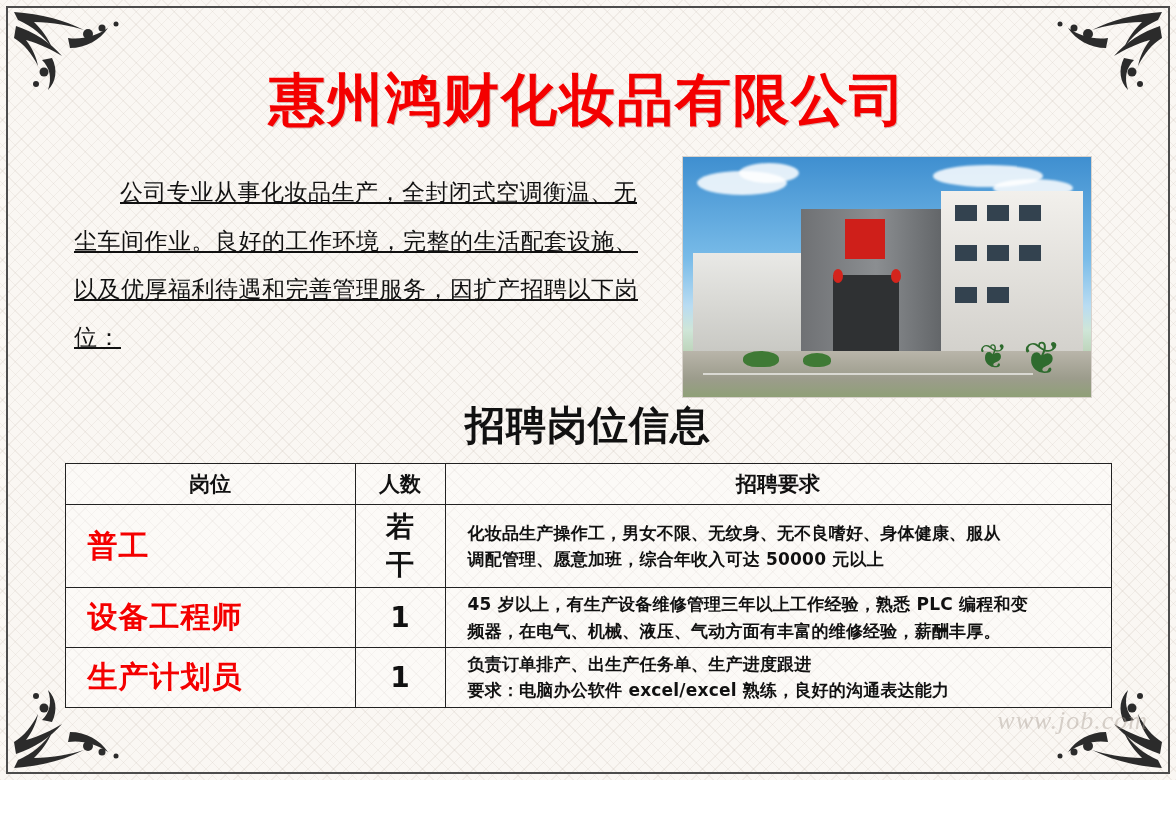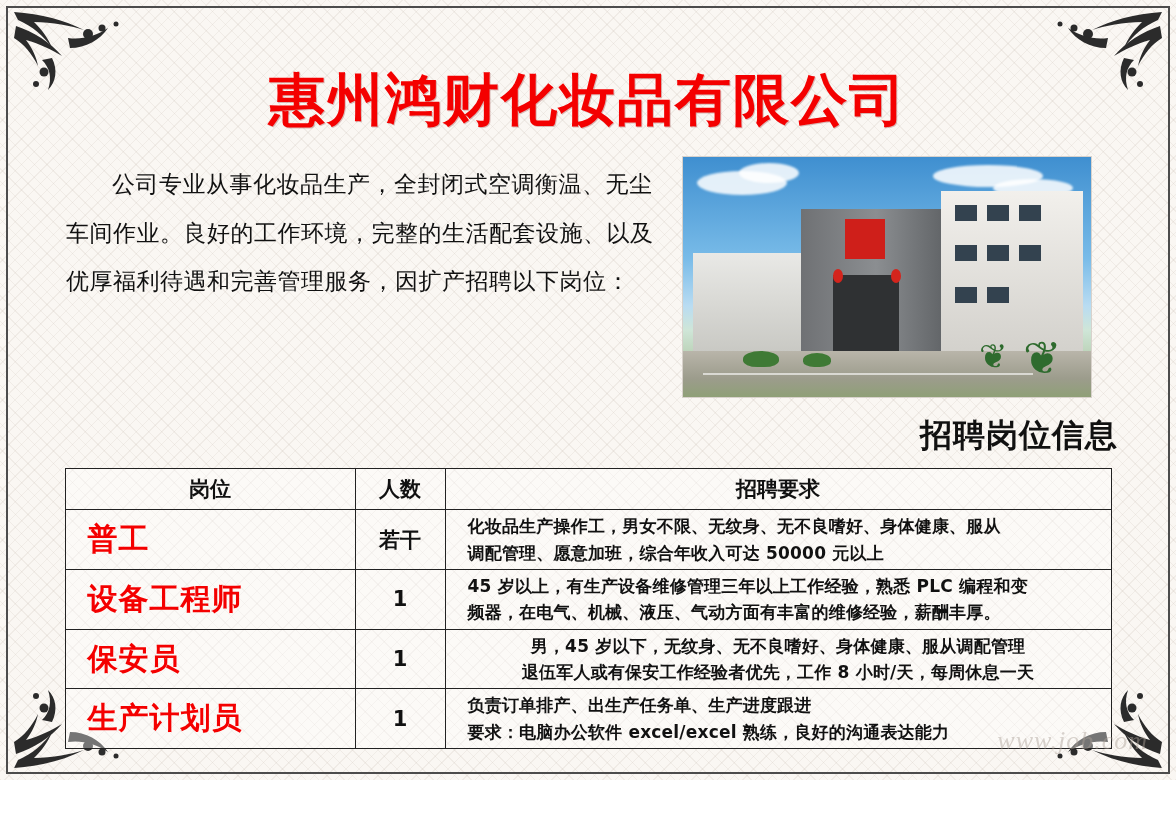--- a/index.html
+++ b/index.html
@@ -67,22 +67,23 @@
   .intro-text {
     width: 608px;
     font-family: "DejaVu Sans", sans-serif;
     font-size: 23px;
     line-height: 2.1;
     color: #111;
     letter-spacing: 0.5px;
     padding-left: 4px;
   }
   .intro-text p {
-    margin: 4px;
+    margin: 12px;
     text-indent: 2em;
+    text-decoration: underline;
   }
   .photo {
     width: 408px;
     height: 240px;
     margin-left: 12px;
     position: relative;
     overflow: hidden;
     border: 1px solid #d8d2cc;
     background: linear-gradient(#3f8fd0 0%, #78bbe8 42%, #b9dcf2 62%, #cfe6d8 72%, #9ab07f 100%);
   }
@@ -167,26 +168,26 @@
     line-height: 1;
   }
   .shrub {
     position: absolute;
     bottom: 30px;
     background: #3f7a35;
     border-radius: 50% 50% 40% 40%;
   }
 
   .section-title {
-    text-align: right;
-    font-family: "DejaVu Sans", sans-serif;
-    font-weight: bold;
-    font-size: 32px;
+    text-align: center;
+    font-family: "DejaVu Sans", sans-serif;
+    font-weight: bold;
+    font-size: 40px;
     color: #111;
-    margin: 16px 0 10px 0;
+    margin: 0 0 10px 0;
     letter-spacing: 1px;
   }
   table.jobs {
     border-collapse: collapse;
     width: 1046px;
     margin: 0 auto;
     table-layout: fixed;
     background: rgba(255,255,255,0.35);
   }
   table.jobs th, table.jobs td {
@@ -207,38 +208,38 @@
     font-family: "DejaVu Sans", sans-serif;
     font-weight: bold;
     font-size: 30px;
     letter-spacing: 1px;
     white-space: nowrap;
   }
   td.count {
     text-align: center;
     font-family: "DejaVu Sans", sans-serif;
     font-weight: bold;
-    font-size: 21px;
+    font-size: 28px;
     color: #111;
   }
   td.req {
     font-family: "DejaVu Sans", sans-serif;
     font-size: 17px;
     font-weight: bold;
     color: #111;
     line-height: 1.55;
     padding-left: 8px;
     letter-spacing: 0.2px;
   }
   td.req .line { display: block; }
   td.req.center .line { text-align: center; }
   .watermark {
     position: absolute;
     right: 28px;
-    bottom: 24px;
+    bottom: 44px;
     font-family: "Liberation Serif", serif;
     font-size: 26px;
     font-style: italic;
     color: rgba(170,160,150,0.45);
     letter-spacing: 1px;
     pointer-events: none;
     margin-top: 44px;
   }
 </style>
 </head>
@@ -376,28 +377,20 @@
         </tr>
         <tr>
           <td class="post">设备工程师</td>
           <td class="count">1</td>
           <td class="req">
             <span class="line">45 岁以上，有生产设备维修管理三年以上工作经验，熟悉 PLC 编程和变</span>
             <span class="line">频器，在电气、机械、液压、气动方面有丰富的维修经验，薪酬丰厚。</span>
           </td>
         </tr>
         <tr>
-          <td class="post">保安员</td>
-          <td class="count">1</td>
-          <td class="req center">
-            <span class="line">男，45 岁以下，无纹身、无不良嗜好、身体健康、服从调配管理</span>
-            <span class="line">退伍军人或有保安工作经验者优先，工作 8 小时/天，每周休息一天</span>
-          </td>
-        </tr>
-        <tr>
           <td class="post">生产计划员</td>
           <td class="count">1</td>
           <td class="req">
             <span class="line">负责订单排产、出生产任务单、生产进度跟进</span>
             <span class="line">要求：电脑办公软件 excel/excel 熟练，良好的沟通表达能力</span>
           </td>
         </tr>
       </tbody>
     </table>
   </div>

